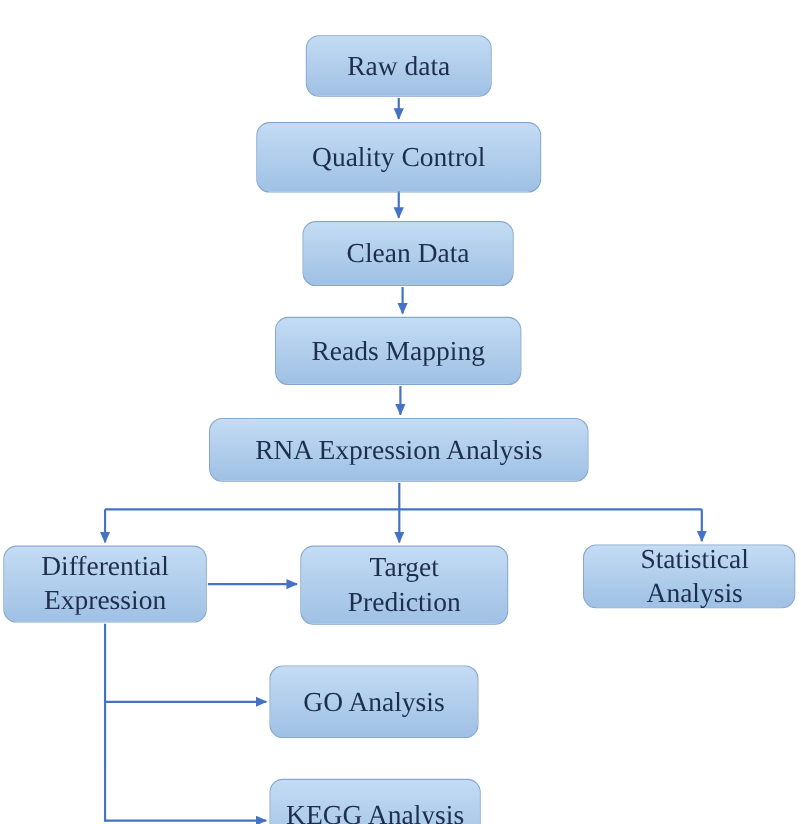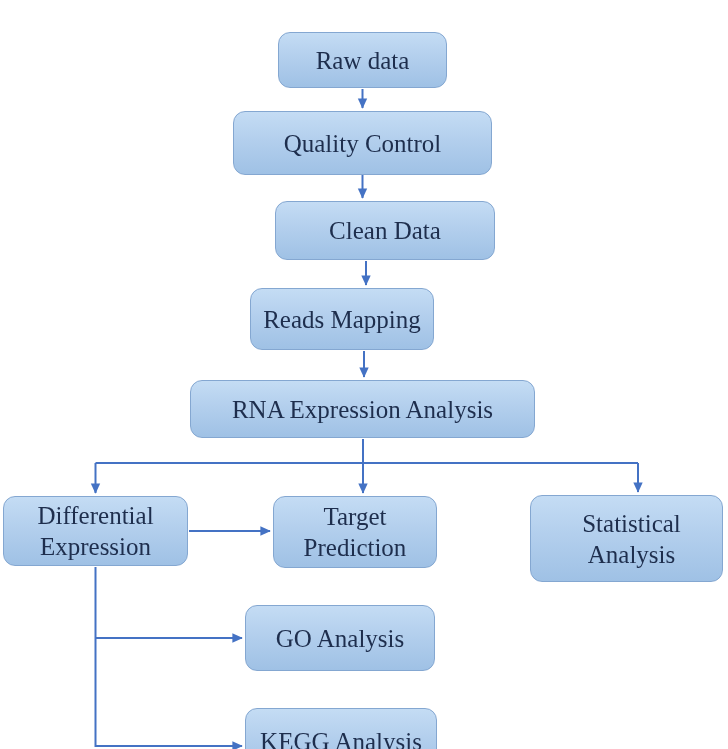--- a/index.html
+++ b/index.html
@@ -23,26 +23,26 @@
     padding:2px 10px;
     background:linear-gradient(180deg,#c4dcf4 0%,#b3cfed 45%,#9fc1e5 100%);
     border:1.5px solid #84a7d1;
     border-radius:12px;
     color:#1e2e4d;
     font-size:25px;
     line-height:1.24;
   }
   .n-raw  {left:278px;top:4px;  width:169px;height:56px;}
   .n-qc   {left:233px;top:83px; width:259px;height:64px;}
-  .n-clean{left:275px;top:173px;width:220px;height:59px;}
-  .n-reads{left:250px;top:260px;width:184px;height:62px;}
+  .n-clean{left:275px;top:173px;width:192px;height:59px;}
+  .n-reads{left:250px;top:260px;width:224px;height:62px;}
   .n-rna  {left:190px;top:352px;width:345px;height:58px;}
   .n-de   {left:3px;  top:468px;width:185px;height:70px;justify-content:flex-end;}
-  .n-tp   {left:273px;top:468px;width:164px;height:72px;}
-  .n-stat {left:530px;top:467px;width:193px;height:87px;padding-left:20px;}
+  .n-tp   {left:273px;top:468px;width:189px;height:72px;}
+  .n-stat {left:530px;top:467px;width:193px;height:58px;padding-left:20px;}
   .n-go   {left:245px;top:577px;width:190px;height:66px;}
   .n-kegg {left:245px;top:680px;width:192px;height:67px;justify-content:center;}
 </style>
 </head>
 <body>
 
 <div class="stage">
 
   <svg class="connectors" width="728" height="749" viewBox="0 0 728 749">
     <defs>

